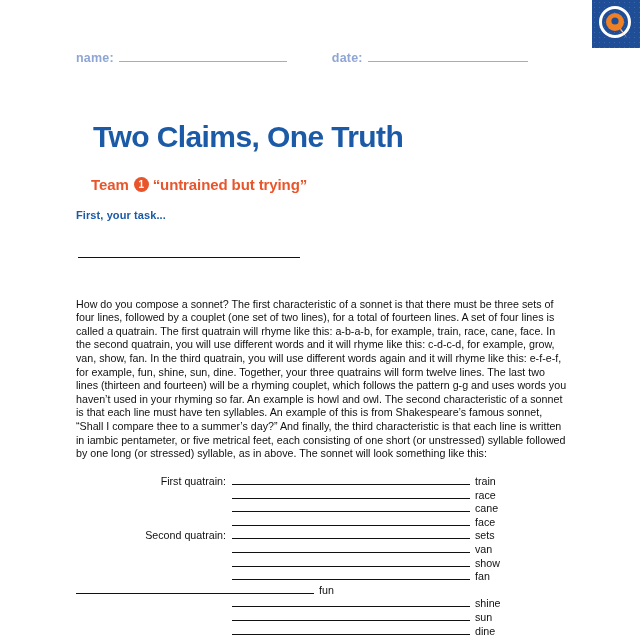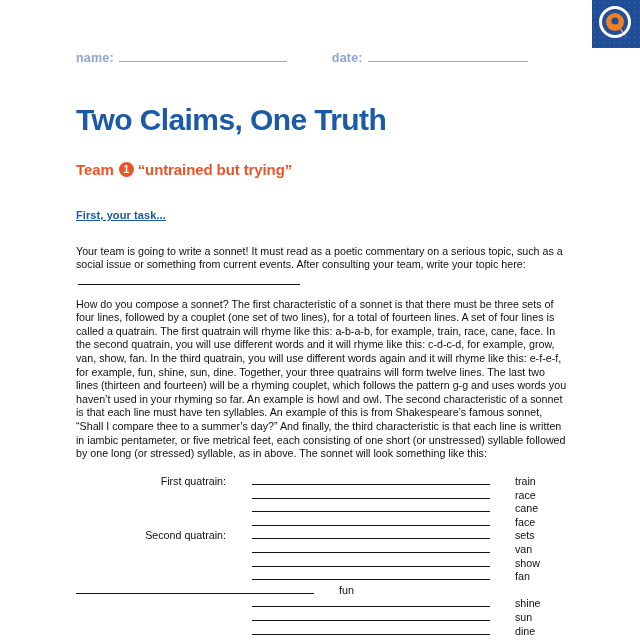--- a/index.html
+++ b/index.html
@@ -62,32 +62,32 @@
   }
   .meta-field.name .meta-rule { width: 168px; }
   .meta-field.date { margin-left: 45px; }
   .meta-field.date .meta-rule { width: 160px; }
 
   
   .page-title {
     position: absolute;
     top: 103px;
     left: 76px;
-    margin: 0;
+    margin: 17px;
     font-size: 30px;
     line-height: 34px;
     font-weight: bold;
     color: #1b5aa6;
     letter-spacing: -0.6px;
   }
   .subtitle {
     position: absolute;
     top: 160px;
     left: 76px;
-    margin: 0;
+    margin: 15px;
     font-size: 15px;
     line-height: 19px;
     font-weight: bold;
     color: #e9552b;
     letter-spacing: -0.1px;
     display: flex;
     align-items: center;
     white-space: nowrap;
   }
   .team-badge {
@@ -108,21 +108,20 @@
   
   .section-heading {
     position: absolute;
     top: 209px;
     left: 76px;
     margin: 0;
     font-size: 11px;
     font-weight: bold;
     color: #1b5aa6;
     letter-spacing: 0.1px;
-    text-decoration: underline;
   }
 
   
   .body-block {
     position: absolute;
     left: 76px;
     width: 493px;
     font-size: 10.7px;
     line-height: 13.6px;
     color: #111111;
@@ -144,21 +143,20 @@
   .quatrains {
     position: absolute;
     top: 474px;
     left: 76px;
     width: 493px;
   }
   .q-row {
     display: flex;
     align-items: baseline;
     height: 13.6px;
-    gap: 20px;
   }
   .q-label {
     width: 156px;
     text-align: right;
     font-size: 10.7px;
     color: #111111;
     white-space: nowrap;
     padding-right: 6px;
     box-sizing: border-box;
   }
@@ -203,21 +201,21 @@
 
 <div class="subtitle">
   <span>Team</span>
   <span class="team-badge">1</span>
   <span>“untrained but trying”</span>
 </div>
 
 <h2 class="section-heading">First, your task...</h2>
 
 <p class="body-block intro">
-  <span>Your team is going to write a sonnet! It must read as a poetic commentary on a serious topic, such as a social issue or something from current events. After consulting your team, write your topic here:</span><span class="inline-rule"></span>
+  <span class="inline-rule"></span>
 </p>
 
 <p class="body-block howto">
   <span>How do you compose a sonnet? The first characteristic of a sonnet is that there must be three sets of four lines, followed by a couplet (one set of two lines), for a total of fourteen lines. A set of four lines is called a quatrain. The first quatrain will rhyme like this: a-b-a-b, for example, train, race, cane, face. In the second quatrain, you will use different words and it will rhyme like this: c-d-c-d, for example, grow, van, show, fan. In the third quatrain, you will use different words again and it will rhyme like this: e-f-e-f, for example, fun, shine, sun, dine. Together, your three quatrains will form twelve lines. The last two lines (thirteen and fourteen) will be a rhyming couplet, which follows the pattern g-g and uses words you haven’t used in your rhyming so far. An example is howl and owl. The second characteristic of a sonnet is that each line must have ten syllables. An example of this is from Shakespeare’s famous sonnet, “Shall I compare thee to a summer’s day?” And finally, the third characteristic is that each line is written in iambic pentameter, or five metrical feet, each consisting of one short (or unstressed) syllable followed by one long (or stressed) syllable, as in </span><span class="ital">above</span><span>. The sonnet will look something like this:</span>
 </p>
 
 <div class="quatrains">
     <div class="q-row">
       <div class="q-label">First quatrain:</div>
       <div class="q-rule"></div>

